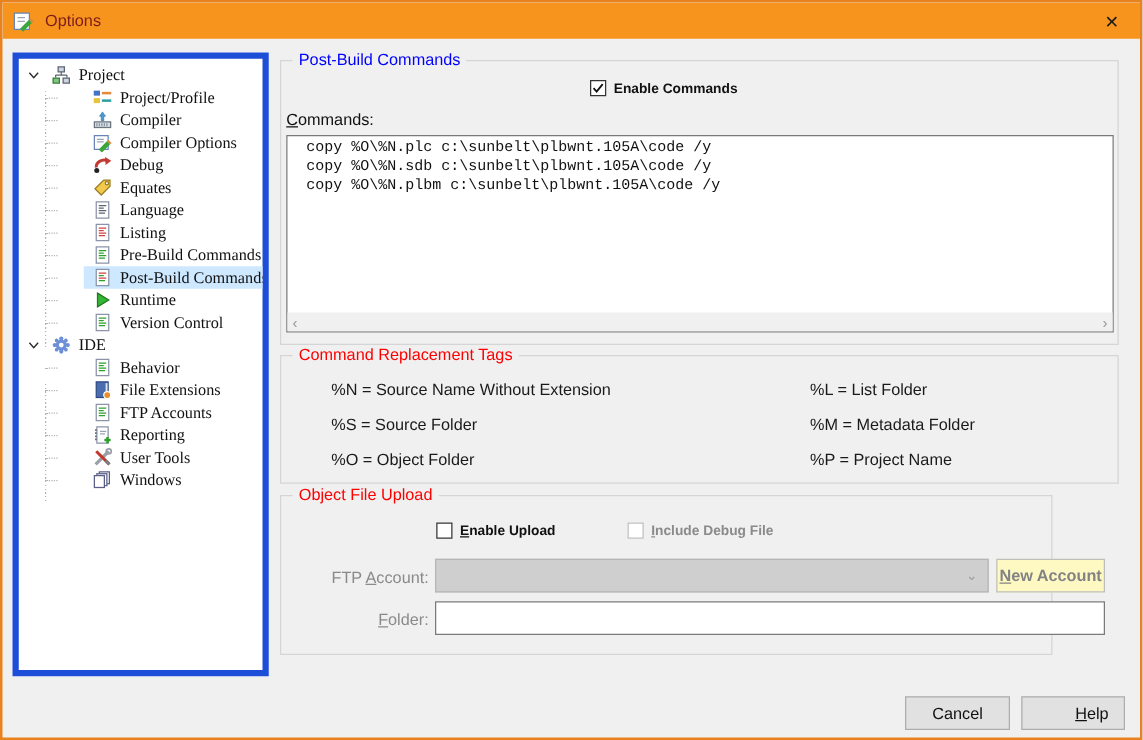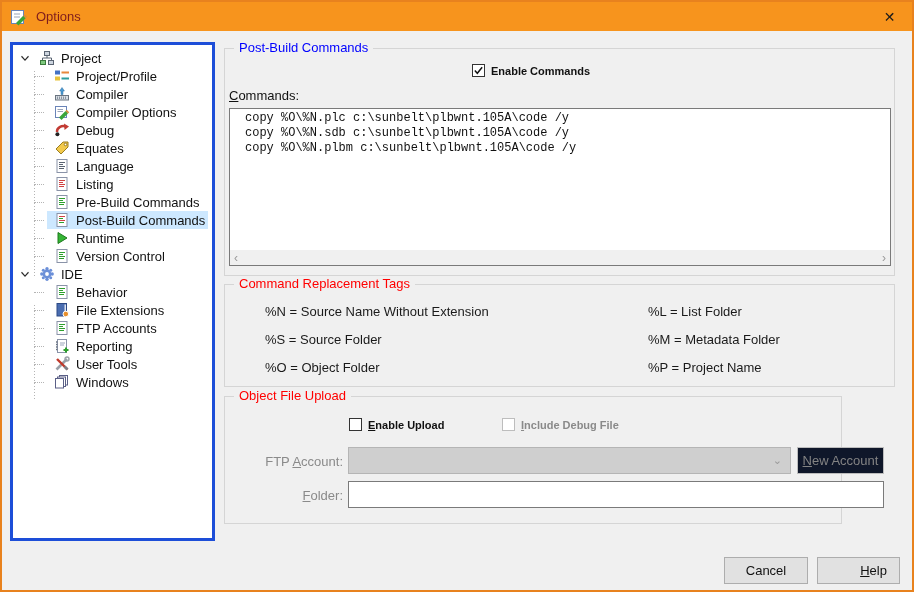--- a/index.html
+++ b/index.html
@@ -8,25 +8,25 @@
          border:2px solid #E8821E; overflow:hidden; }
   
   .titlebar { position:absolute; left:0; top:0; right:0; height:29px; background:#F7941D;
               display:flex; align-items:center; }
   .title-icon { width:18px; height:18px; margin-left:8px; display:inline-flex; }
   .title-text { margin-left:8px; font-size:13px; color:#7f1d1d; }
   .close-btn { margin-left:auto; width:45px; height:29px; display:flex; align-items:center;
                justify-content:center; font-size:14px; color:#1a1a1a; cursor:default; }
   
   .tree-panel { position:absolute; left:8px; top:40px; width:205px; height:499px;
-                background:#fff; border:3px solid #1d4ed8; overflow:hidden; padding-top:4px; }
+                background:#fff; border:5px solid #1d4ed8; overflow:hidden; padding-top:4px;font-family:Liberation Serif, serif; }
   .trow { position:relative; height:18px; display:flex; align-items:center; font-size:13px; color:#111; }
   .chev { width:14px; height:14px; margin-left:5px; display:inline-flex; }
   .ticon { width:17px; height:16px; display:inline-flex; margin-left:7px; }
-  .trow.child { padding-left:34px;align-items:flex-end; }
+  .trow.child { padding-left:52px;align-items:flex-end; }
   .trow.child::before { content:''; position:absolute; left:21px; top:9px; width:10px;
                         border-top:1px dotted #b4b4b4; }
   .selwrap { display:flex; align-items:center; padding:1px 3px 1px 0; }
   .tlabel { margin-left:5px; white-space:nowrap; }
   .trow.selected .selwrap { background:#CDE8FF; }
   .vline { position:absolute; width:1px; left:21px;
            background-image:repeating-linear-gradient(to bottom,#b4b4b4 0 1px,transparent 1px 3px); }
   .vl1 { top:26px; height:207px; }
   .vl2 { top:260px; height:95px; }
   
@@ -58,21 +58,21 @@
   .tagitem { position:absolute; font-size:13px; color:#1a1a1a; white-space:nowrap; }
   
   .formlabel { position:absolute; font-size:13px; color:#8a8a8a; text-align:right; width:110px; }
   .combo { position:absolute; background:#CFCFCF; border:1px solid #B5B5B5; display:flex;
            align-items:center; }
   .combo-chev { margin-left:auto; margin-right:8px; color:#9a9a9a; font-size:11px; }
   .input { position:absolute; background:#fff; border:1px solid #7A7A7A; font-size:13px;
            padding:0 4px; font-family:"Liberation Sans",sans-serif; }
   .btn { position:absolute; background:#E1E1E1; border:1px solid #ADADAD; font-size:13px;
          color:#111; display:flex; align-items:center; justify-content:center; cursor:default; }
-  .btn.disabled { background:#0f172a; border-color:#BDBDBD; color:#838383; }
+  .btn.disabled { background:#fef9c3; border-color:#BDBDBD; color:#838383;font-weight:bold; }
   .btn.primary { border:2px solid #0078D7; }
 </style>
 </head>
 <body>
 
 <div class="dlg">
 
   <div class="titlebar">
     <span class="title-icon">
       <svg viewBox="0 0 18 18">

